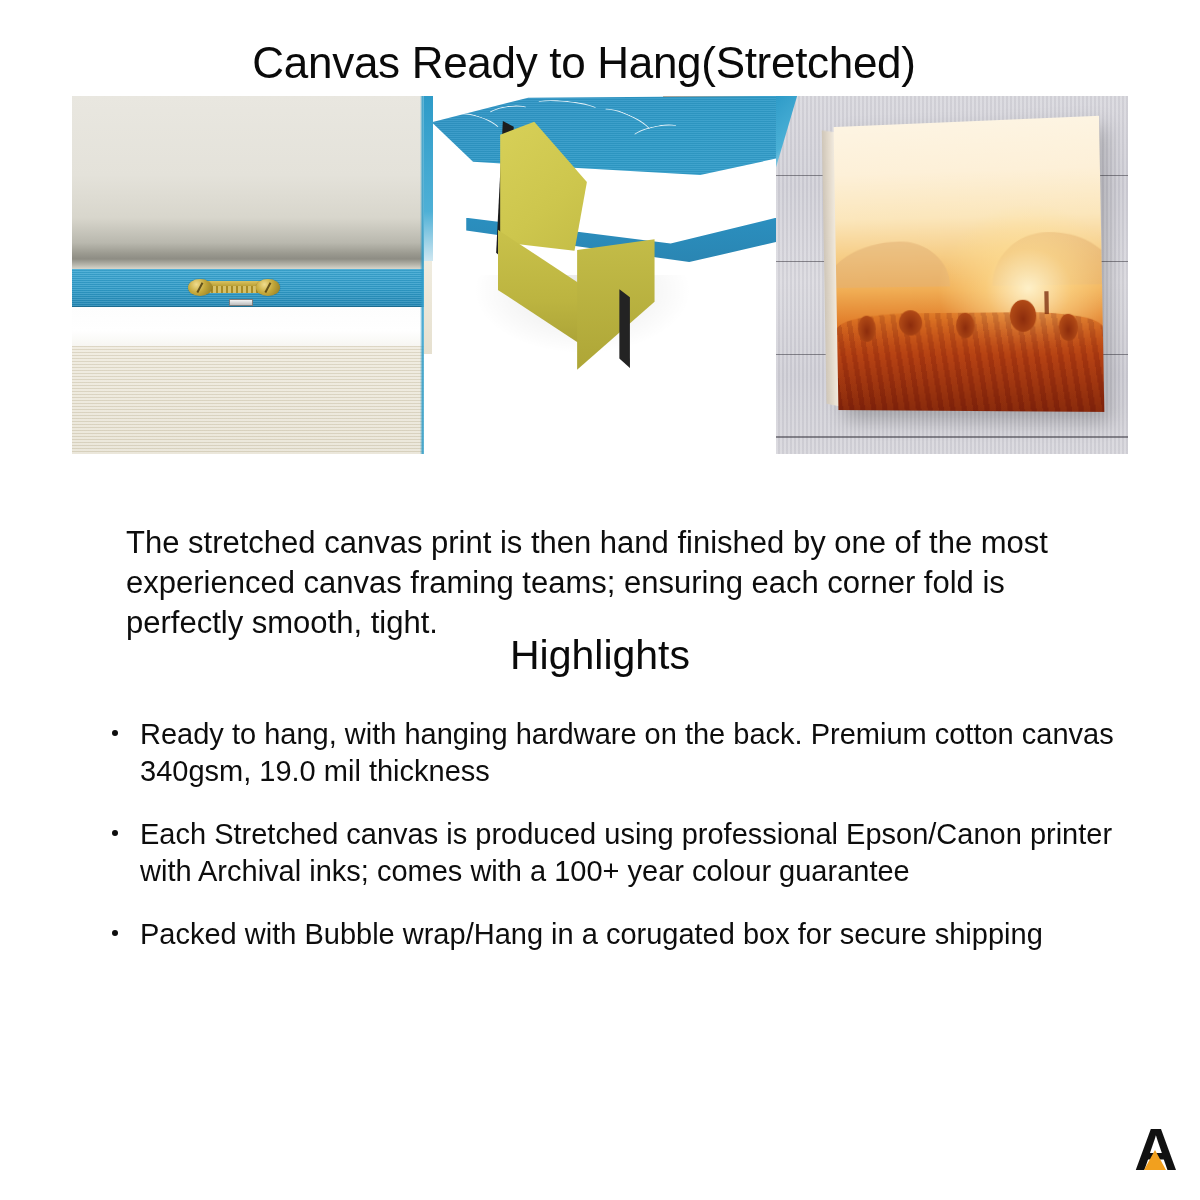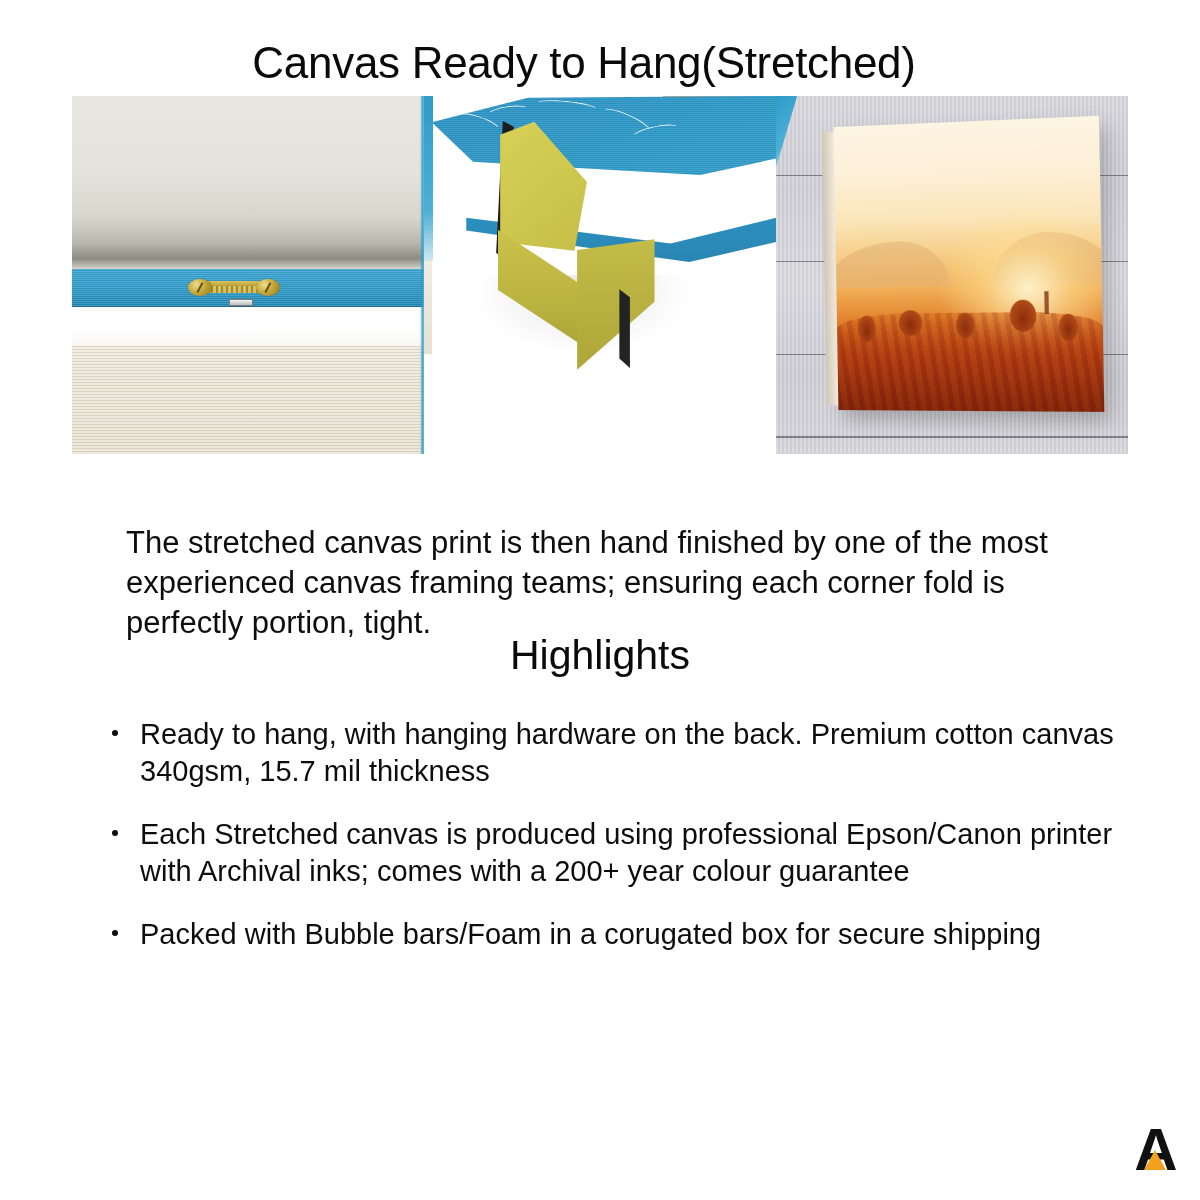--- a/index.html
+++ b/index.html
@@ -507,36 +507,36 @@
           <div class="pc-tree pc-t2"></div>
           <div class="pc-tree pc-t3"></div>
           <div class="pc-tree pc-t4"></div>
           <div class="pc-tree pc-t5"></div>
         </div>
       </div>
     </div>
 
   </div>
 
-  <p class="lead">The stretched canvas print is then hand finished by one of the most experienced canvas framing teams; ensuring each corner fold is perfectly portion, tight.</p>
+  <p class="lead">The stretched canvas print is then hand finished by one of the most experienced canvas framing teams; ensuring each corner fold is perfectly smooth, tight.</p>
 
   <div class="highlights-heading">Highlights</div>
 
   <ul class="bullets">
     <li class="bullet">
       <span class="dot"></span>
-      <span>Ready to hang,  with hanging hardware on the back.  Premium cotton canvas 340gsm, 15.7 mil thickness</span>
+      <span>Ready to hang,  with hanging hardware on the back.  Premium cotton canvas 340gsm, 19.0 mil thickness</span>
     </li>
     <li class="bullet">
       <span class="dot"></span>
-      <span>Each Stretched canvas is produced using professional Epson/Canon printer with Archival inks; comes with a 200+ year colour guarantee</span>
+      <span>Each Stretched canvas is produced using professional Epson/Canon printer with Archival inks; comes with a 100+ year colour guarantee</span>
     </li>
     <li class="bullet">
       <span class="dot"></span>
-      <span>Packed with Bubble bars/Foam in a corugated box for secure shipping</span>
+      <span>Packed with Bubble wrap/Hang in a corugated box for secure shipping</span>
     </li>
   </ul>
 
   <div class="logo">
     <span class="a-wrap">
       <span>A</span>
       <span class="a-tri"></span>
     </span>
   </div>
 

